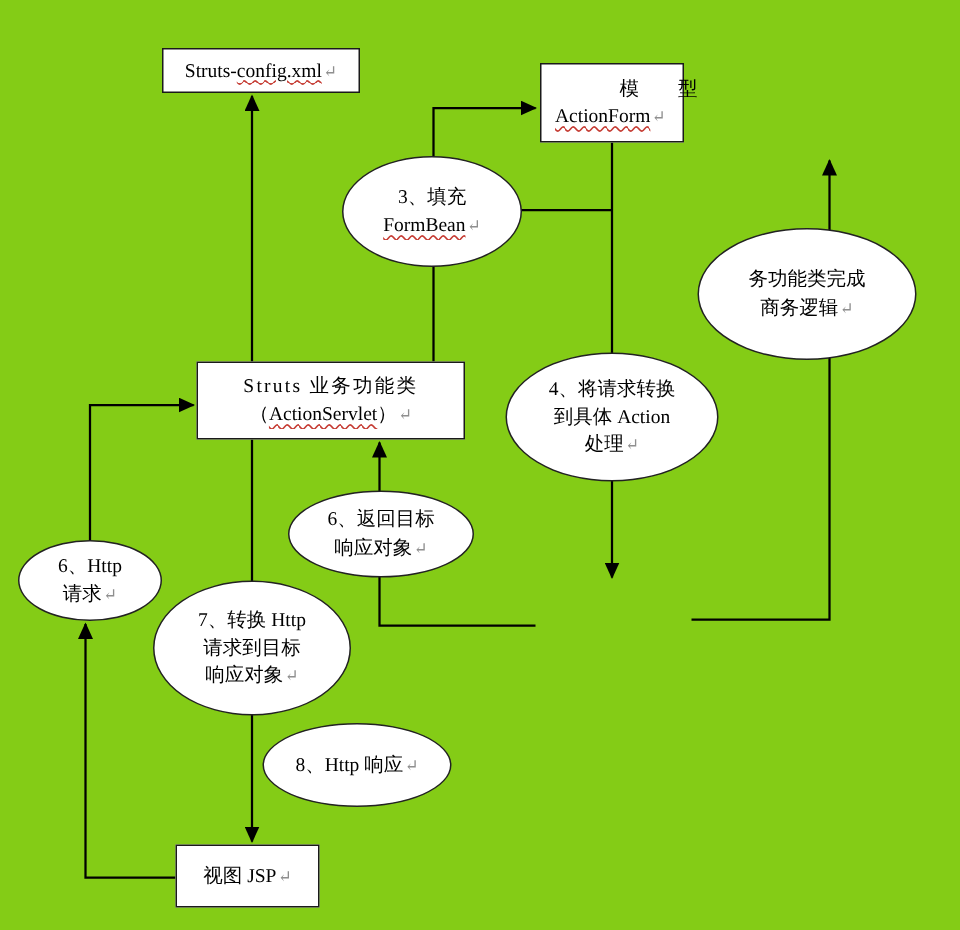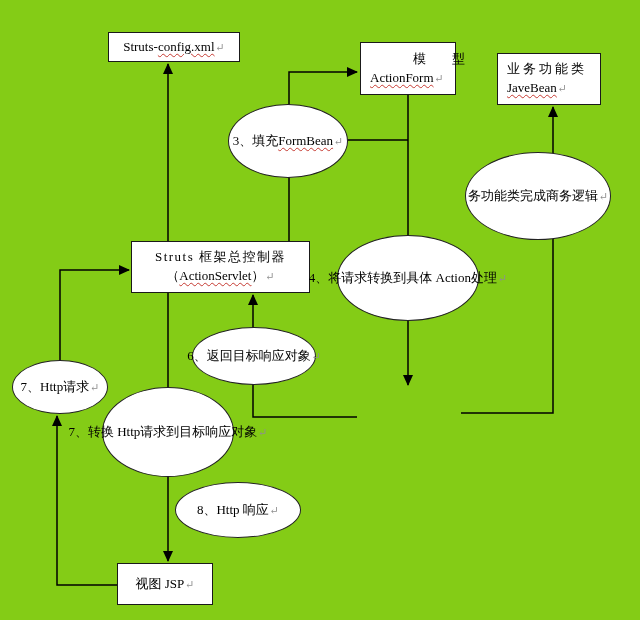--- a/index.html
+++ b/index.html
@@ -10,21 +10,21 @@
   svg.wires{position:absolute;left:0;top:0;z-index:0;}
   .wire{fill:none;stroke:#000;stroke-width:1.5;}
   .node{
     position:absolute;z-index:2;background:#fff;border:1.5px solid #1a1a1a;
     display:flex;flex-direction:column;justify-content:center;align-items:center;
     font-size:13px;line-height:1.45;box-sizing:border-box;
   }
   .node.leftish{align-items:flex-start;padding-left:9px;padding-right:4px;}
   .ellipse{
     position:absolute;z-index:2;background:#fff;border:1.5px solid #222;border-radius:50%;
-    display:flex;flex-direction:row;justify-content:center;align-items:center;
+    display:flex;flex-direction:column;justify-content:center;align-items:center;
     font-size:13px;line-height:1.45;box-sizing:border-box;text-align:left;
   }
   .ln{white-space:nowrap;}
   .pre{white-space:pre;margin-left:43px;}
   .cn-sp{letter-spacing:3px;}
   .cn-sp2{letter-spacing:1.5px;}
   .wavy{
     text-decoration-line:underline;text-decoration-style:wavy;
     text-decoration-color:var(--wavy,#c53a32);text-decoration-thickness:1px;
     text-underline-offset:2px;
@@ -68,29 +68,23 @@
     </div>
   </div>
 
   <div class="node leftish" style="left:360px;top:42px;width:96px;height:53px">
     <div class="ln pre">模        型</div>
     <div class="ln">
       <span class="wavy">ActionForm</span><span class="ret">↵</span>
     </div>
   </div>
 
-  <div class="node leftish" style="left:497px;top:53px;width:104px;height:52px">
-    <div class="ln cn-sp">业务功能类</div>
-    <div class="ln">
-      <span class="wavy">JaveBean</span><span class="ret">↵</span>
-    </div>
-  </div>
 
   <div class="node" style="left:131px;top:241px;width:179px;height:52px">
-    <div class="ln cn-sp2">Struts 框架总控制器</div>
+    <div class="ln cn-sp2">Struts 业务功能类</div>
     <div class="ln">
       <span>（</span><span class="wavy">ActionServlet</span><span>）</span><span class="ret">↵</span>
     </div>
   </div>
 
 
   <div class="node" style="left:117px;top:563px;width:96px;height:42px">
     <div class="ln">
       <span>视图 JSP</span><span class="ret">↵</span>
     </div>
@@ -120,21 +114,21 @@
   </div>
 
   <div class="ellipse" style="left:192px;top:327px;width:124px;height:58px">
     <div class="ln">6、返回目标</div>
     <div class="ln">
       <span>响应对象</span><span class="ret">↵</span>
     </div>
   </div>
 
   <div class="ellipse" style="left:12px;top:360px;width:96px;height:54px">
-    <div class="ln">7、Http</div>
+    <div class="ln">6、Http</div>
     <div class="ln">
       <span>请求</span><span class="ret">↵</span>
     </div>
   </div>
 
   <div class="ellipse" style="left:102px;top:387px;width:132px;height:90px">
     <div class="ln">7、转换 Http</div>
     <div class="ln">请求到目标</div>
     <div class="ln">
       <span>响应对象</span><span class="ret">↵</span>

